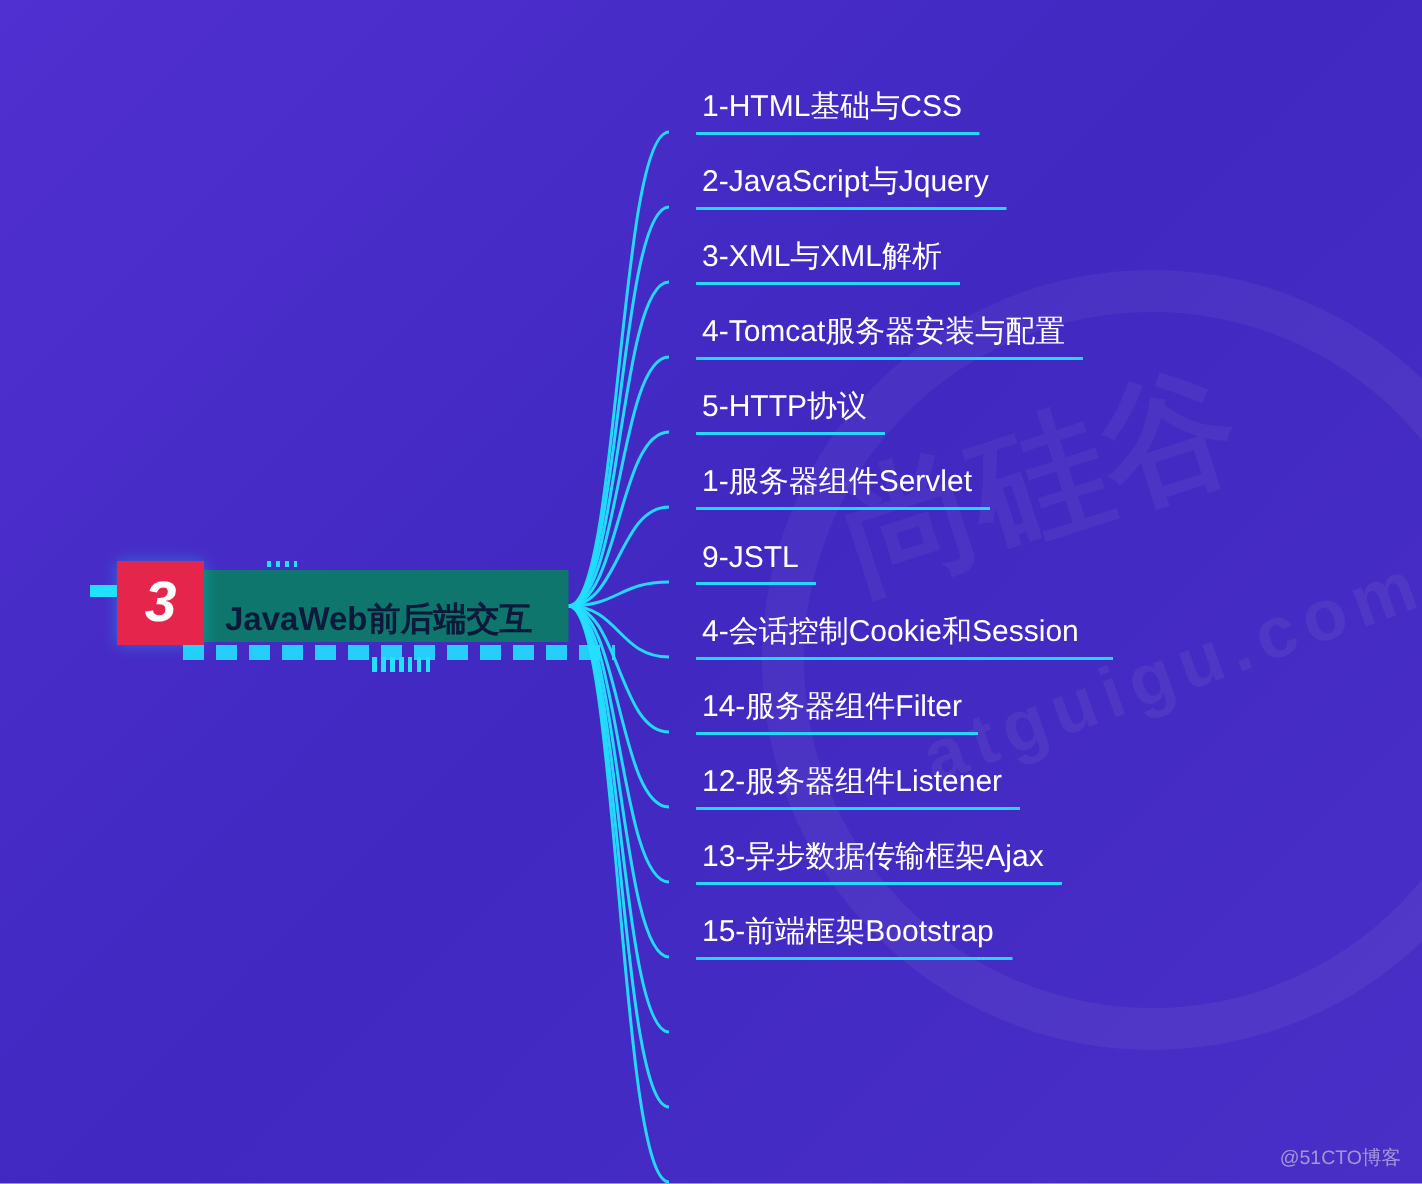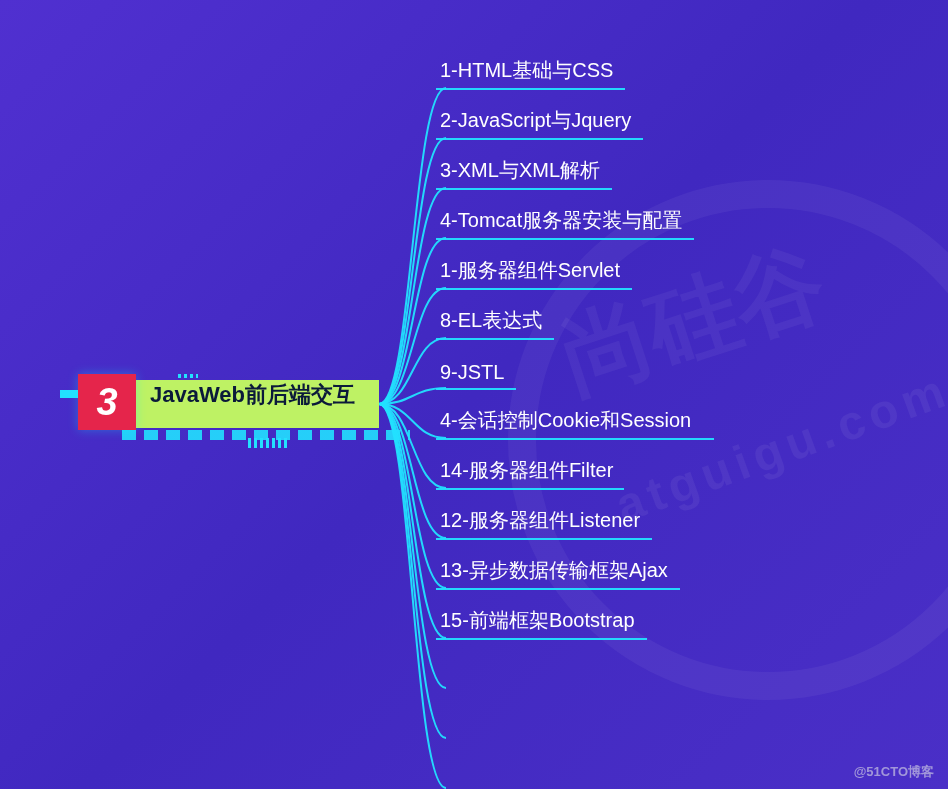--- a/index.html
+++ b/index.html
@@ -78,26 +78,26 @@
     width: 18px;
     height: 8px;
     background: #22e1ff;
   }
   .root-box {
     position: absolute;
     left: 44px;
     top: 0;
     height: 48px;
     padding: 0 24px 0 28px;
-    background: #bef264;
+    background: #0f766e;
     color: #0b1a3a;
     font-size: 22px;
     font-weight: 700;
     display: flex;
-    align-items: flex-start;
+    align-items: flex-end;
     white-space: nowrap;
     z-index: 2;
   }
   .root-underline {
     position: absolute;
     left: 44px;
     top: 50px;
     width: 288px;
     height: 10px;
     background: repeating-linear-gradient(90deg,
@@ -127,21 +127,21 @@
   svg.connectors path {
     fill: none;
     stroke: #22e1ff;
     stroke-width: 2;
     opacity: 0.95;
   }
 
   
   .children {
     position: absolute;
-    left: 440px;
+    left: 468px;
     top: 40px;
   }
   .child {
     position: relative;
     height: 50px;
     display: flex;
     align-items: flex-end;
     font-size: 20px;
     color: #ffffff;
     white-space: nowrap;
@@ -158,21 +158,20 @@
     background: #22e1ff;
     opacity: 0.95;
   }
 
   .footer-mark {
     position: absolute;
     right: 14px;
     bottom: 8px;
     color: rgba(220,220,230,0.6);
     font-size: 13px;
-    font-weight: bold;
   }
 </style>
 </head>
 <body>
 
 <div class="watermark-circle"></div>
 <div class="watermark-chars">尚硅谷</div>
 <div class="watermark-text">atguigu.com</div>
 
 <svg class="connectors">
@@ -211,26 +210,26 @@
     </div>
     <div class="child" style="--uw: 207px;">
       <span>2-JavaScript与Jquery</span>
     </div>
     <div class="child" style="--uw: 176px;">
       <span>3-XML与XML解析</span>
     </div>
     <div class="child" style="--uw: 258px;">
       <span>4-Tomcat服务器安装与配置</span>
     </div>
+    <div class="child" style="--uw: 126px;">
+      <span>5-HTTP协议</span>
+    </div>
     <div class="child" style="--uw: 196px;">
       <span>1-服务器组件Servlet</span>
     </div>
-    <div class="child" style="--uw: 118px;">
-      <span>8-EL表达式</span>
-    </div>
     <div class="child" style="--uw: 80px;">
       <span>9-JSTL</span>
     </div>
     <div class="child" style="--uw: 278px;">
       <span>4-会话控制Cookie和Session</span>
     </div>
     <div class="child" style="--uw: 188px;">
       <span>14-服务器组件Filter</span>
     </div>
     <div class="child" style="--uw: 216px;">

